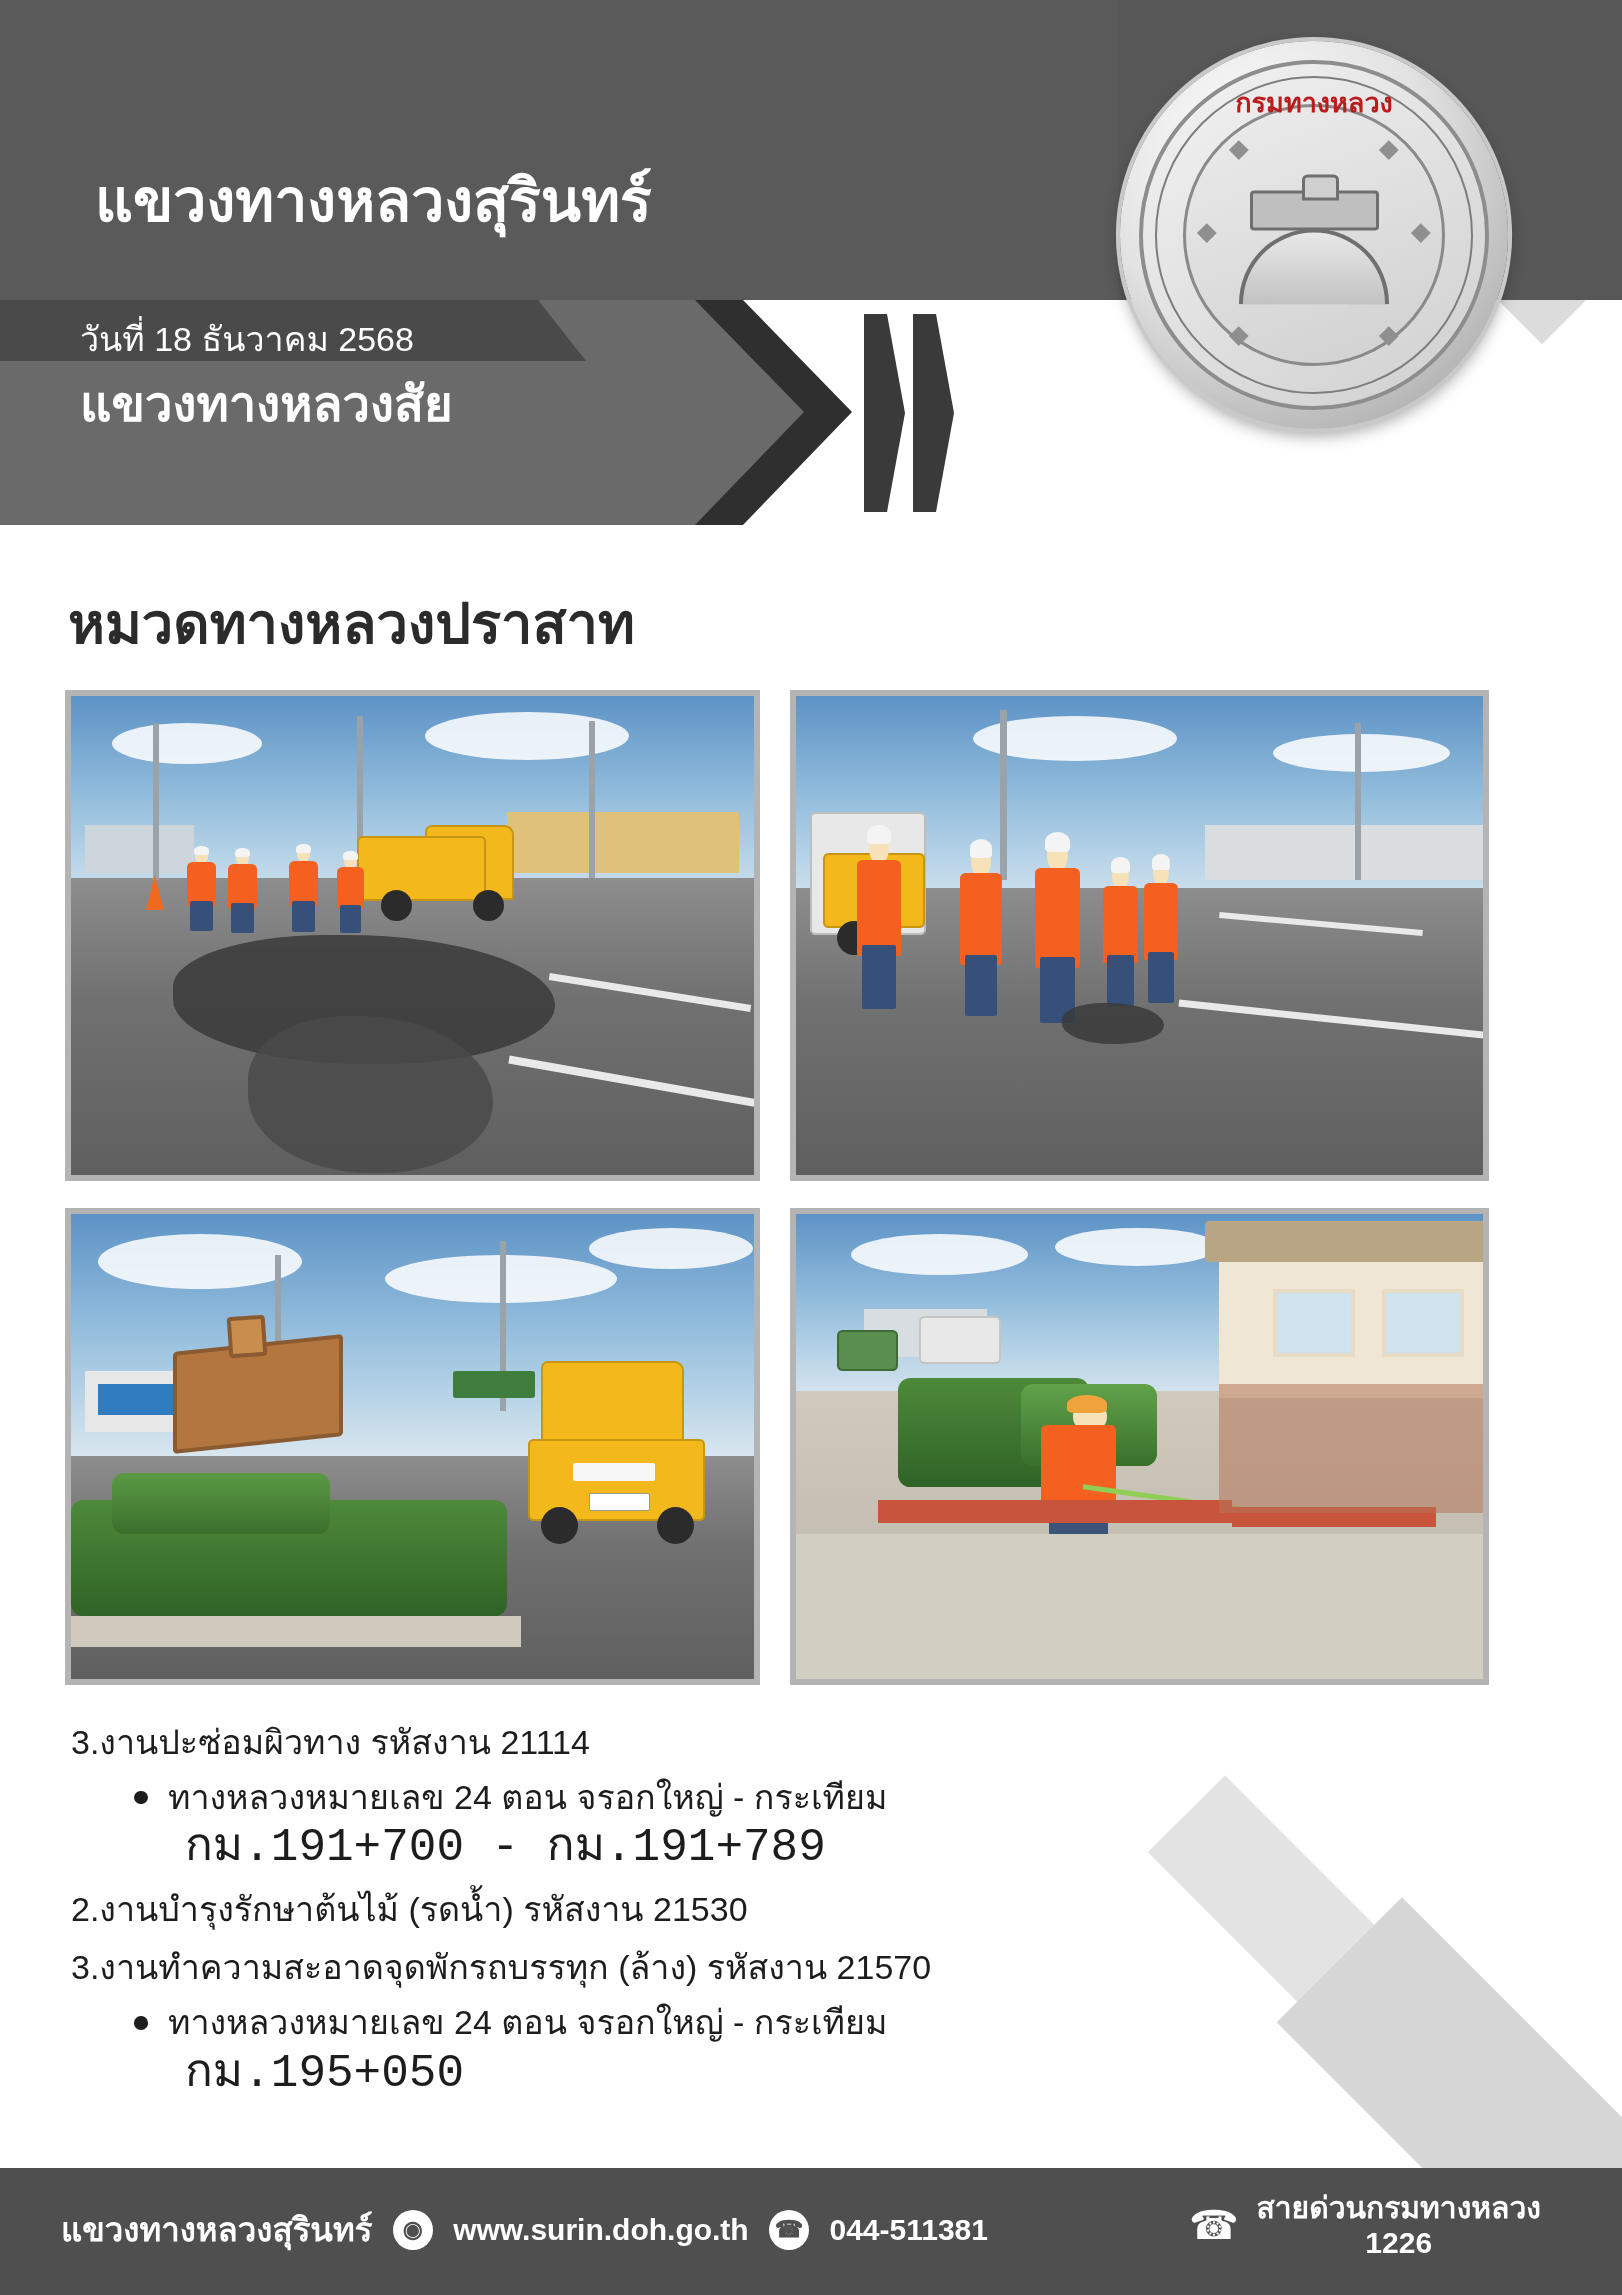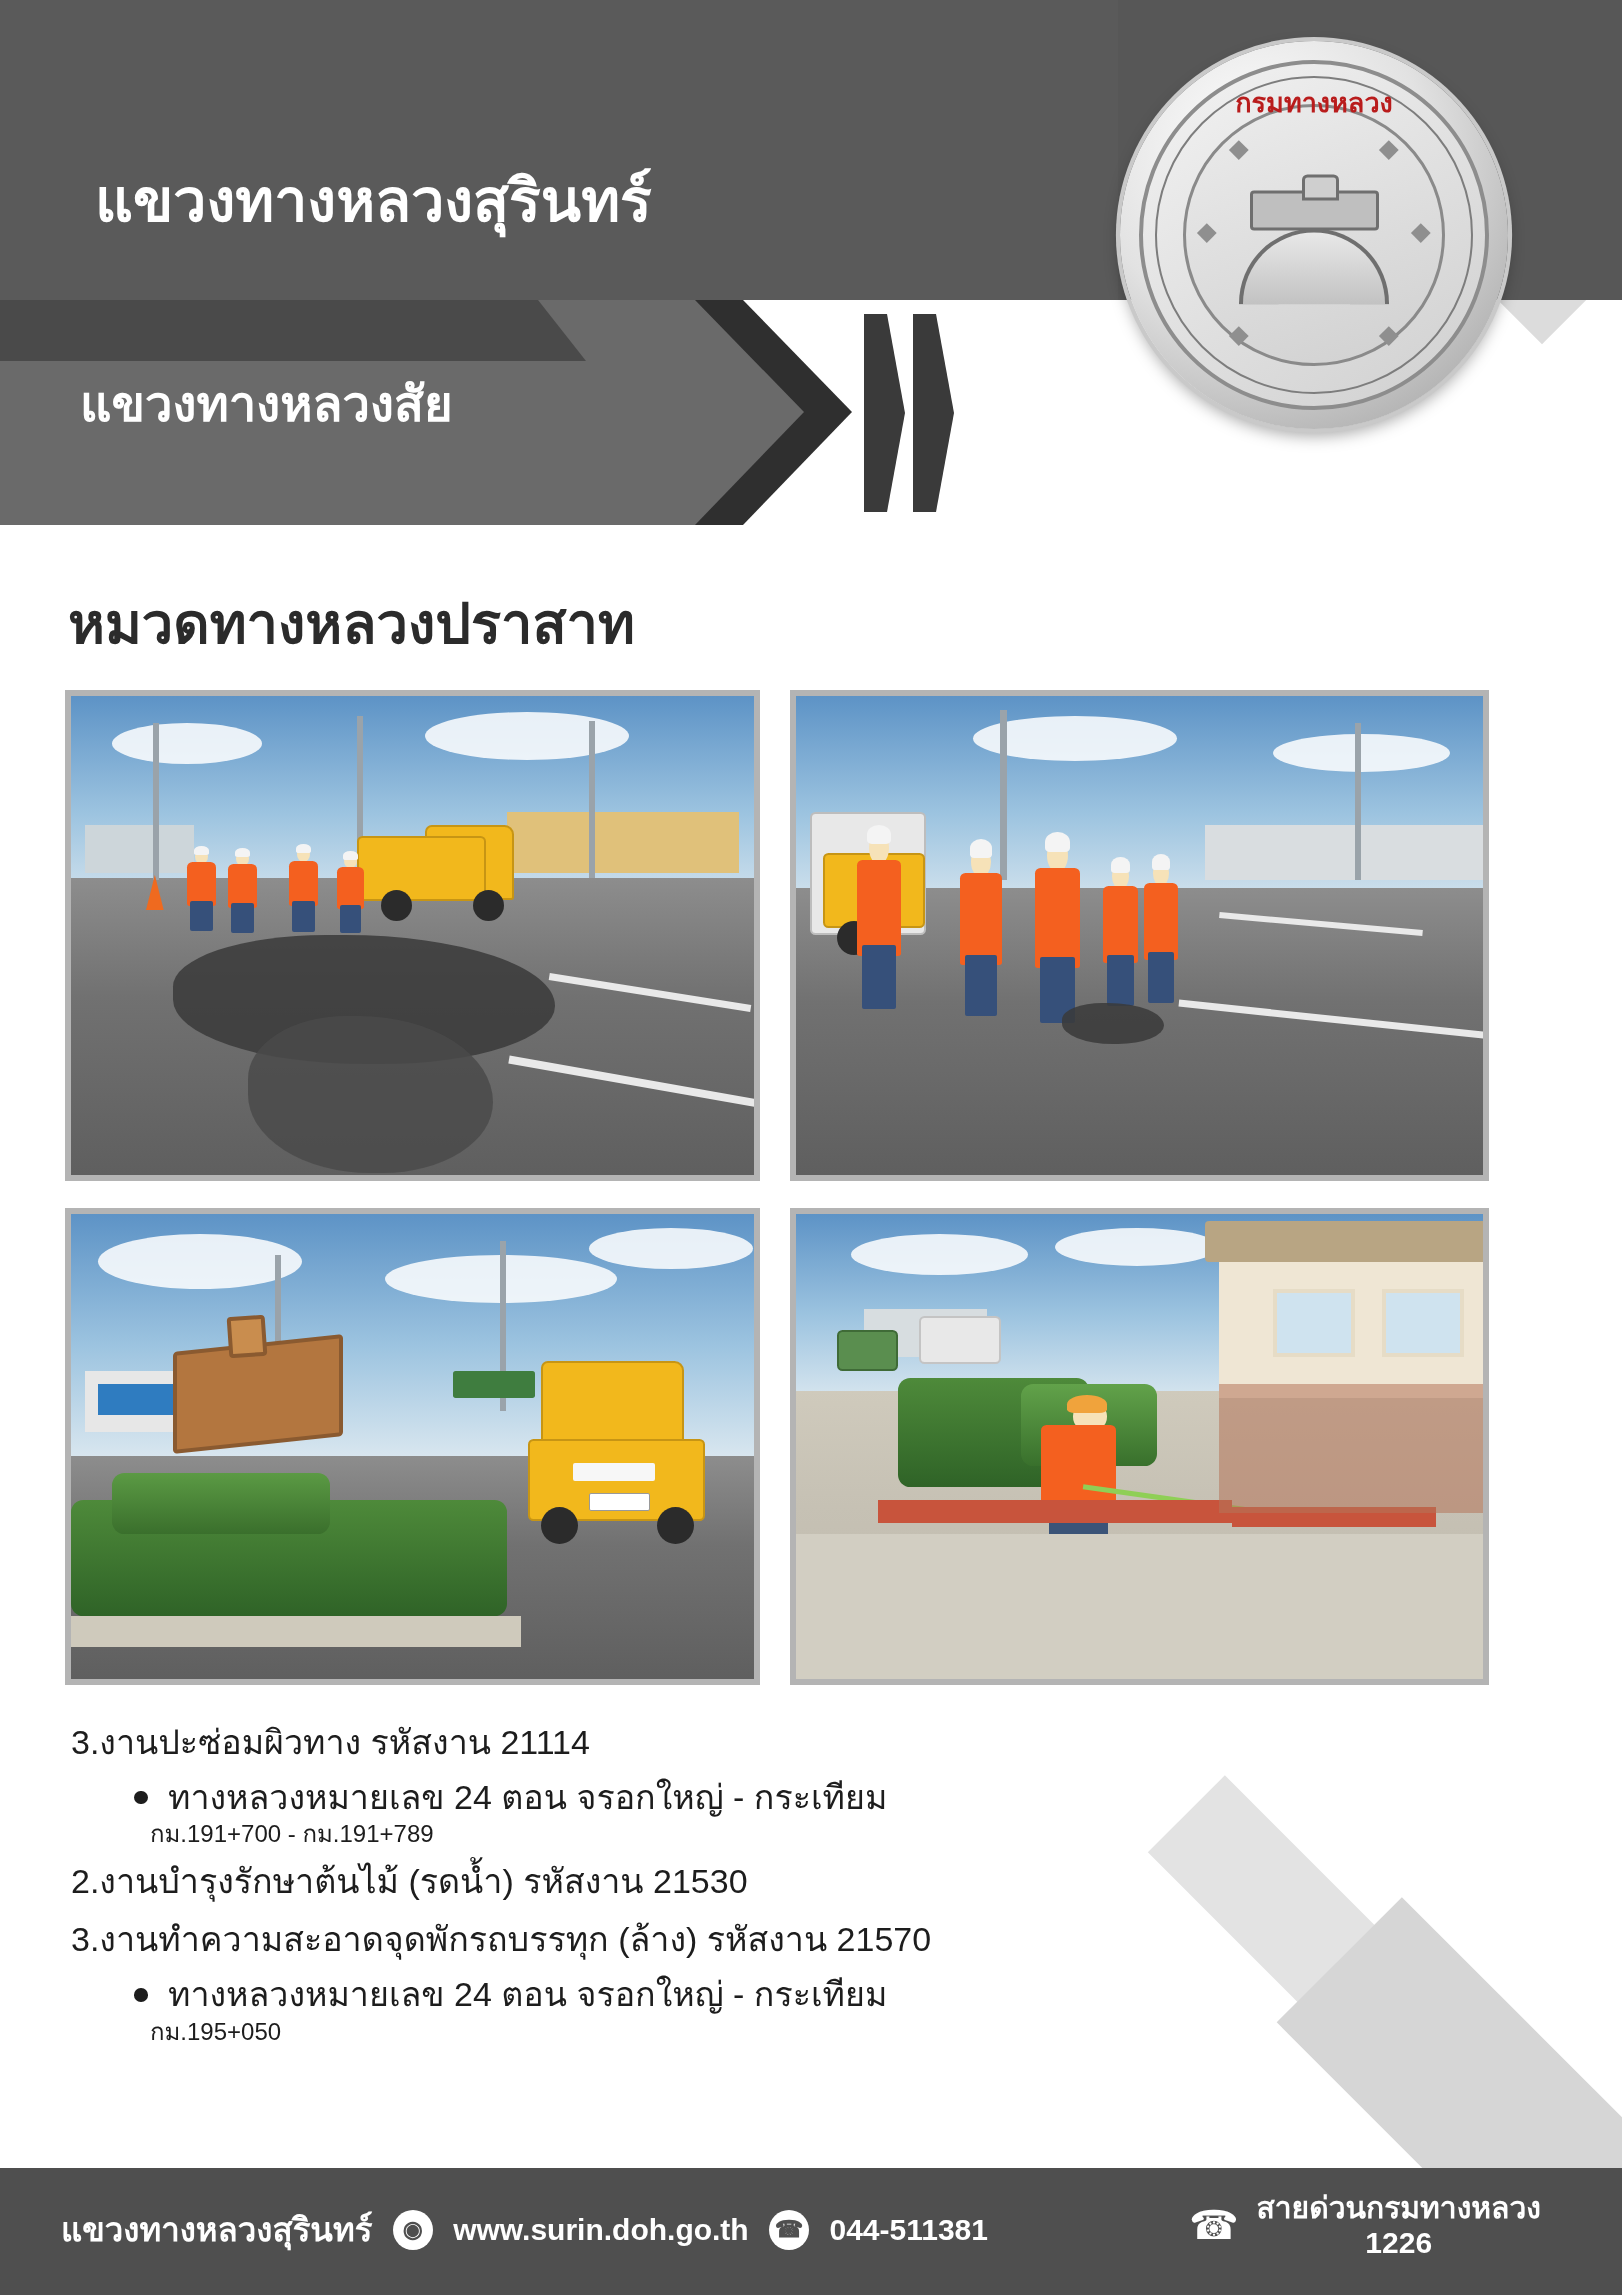--- a/index.html
+++ b/index.html
@@ -255,21 +255,21 @@
     line-height: 1.28;
   }
   .wl-bullet::before {
     content: "";
     position: absolute;
     left: 4.1px; top: 15px;
     width: 13.6px; height: 13.6px;
     background: #1d1d1d;
     border-radius: 50%;
   }
-  .wl-sub { font-size: 24px; margin-left: 79px; line-height: 1.28; }
+  .wl-sub { font-size: 46px; margin-left: 114px; line-height: 1.28; font-family: Liberation Mono, monospace; }
 
   
   .footer {
     position: absolute;
     left: 0; bottom: 0;
     width: 1623px; height: 127px;
     background: #4f4f4f;
   }
   .footer-inner {
     position: absolute;
@@ -333,20 +333,21 @@
     <div class="seal-dot" style="left:112px; top:102px;"></div>
     <div class="seal-dot" style="right:112px; top:102px;"></div>
     <div class="seal-dot" style="left:112px; bottom:86px;"></div>
     <div class="seal-dot" style="right:112px; bottom:86px;"></div>
   </div>
 
   <div class="banner-row">
     <div class="banner-dark"></div>
     <div class="banner-gray"></div>
     <div class="date-tab"></div>
+    <div class="date-text">วันที่ 18 ธันวาคม 2568</div>
     <div class="slogan1">แขวงทางหลวงสัย</div>
   </div>
   <div class="chevron" style="left:864px;"></div>
   <div class="chevron" style="left:913px;"></div>
 
   <div class="section-title">หมวดทางหลวงปราสาท</div>
 
   <div class="photos">
 
     <div class="photo-row">

